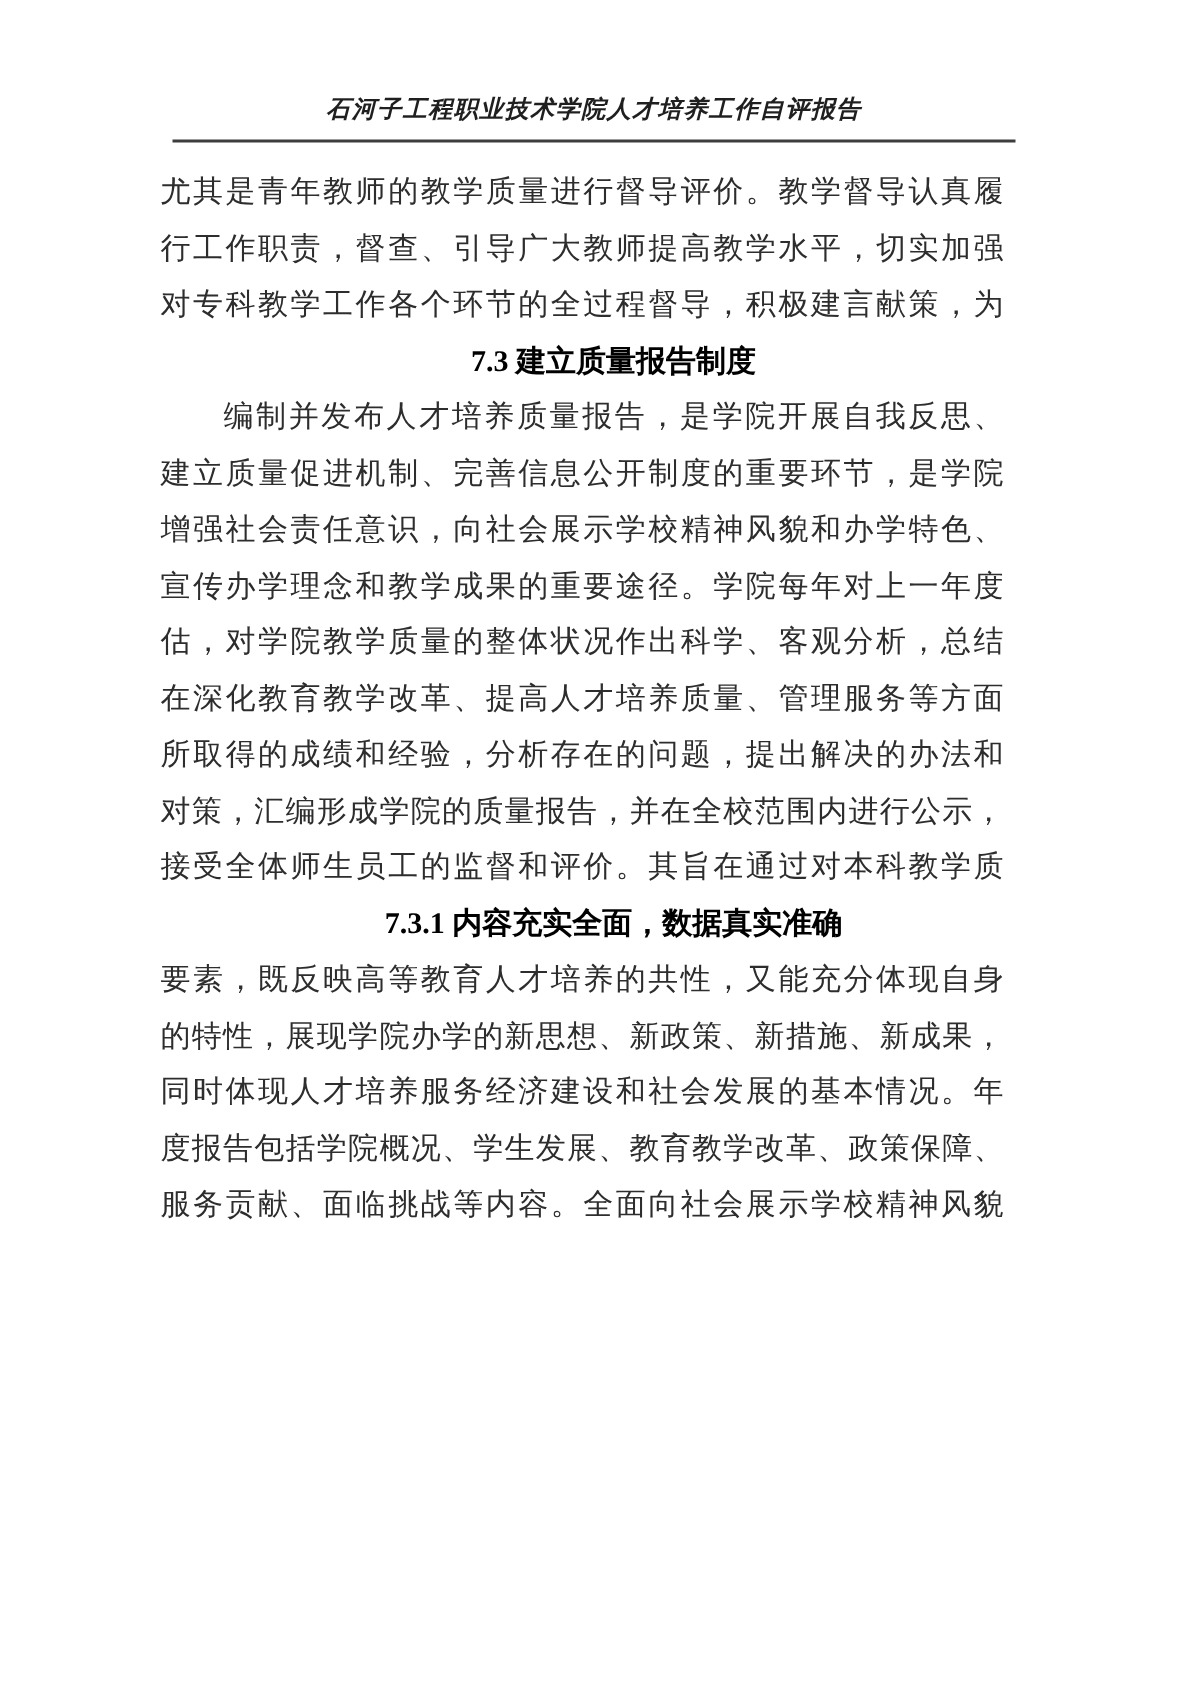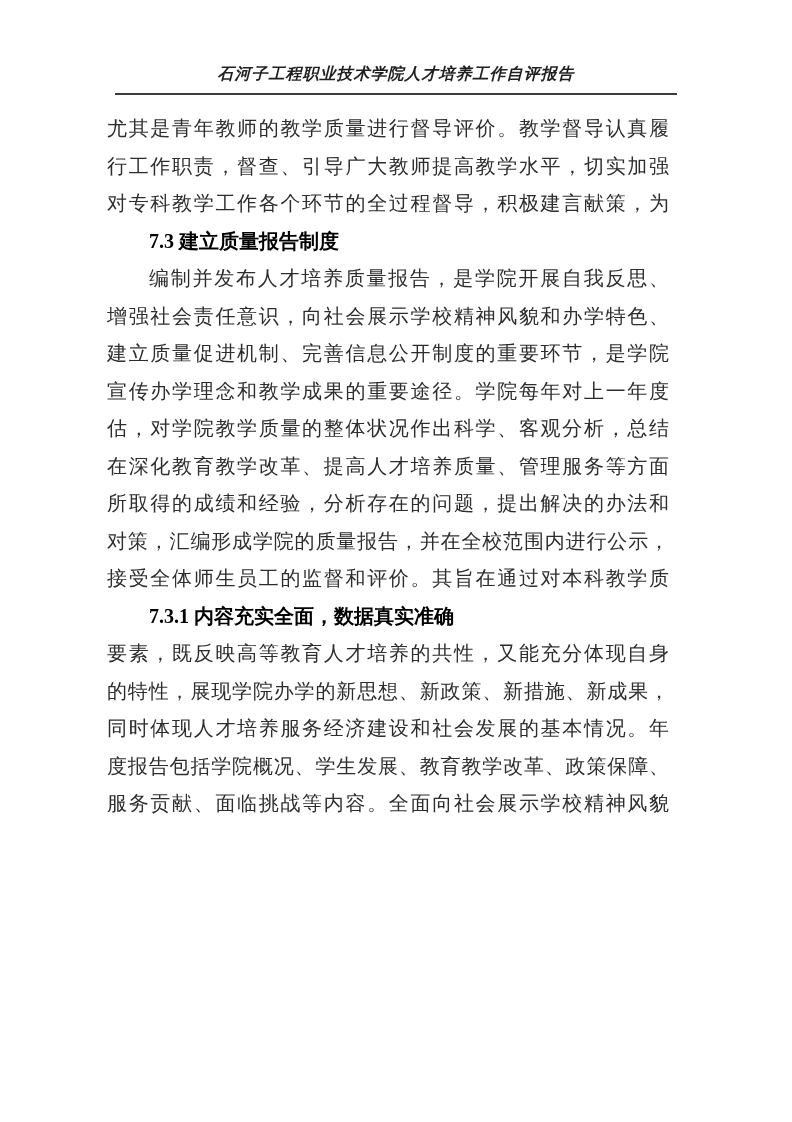--- a/index.html
+++ b/index.html
@@ -58,20 +58,21 @@
     text-align-last: justify;
     text-justify: inter-character;
   }
   
   .l {
     text-align: left;
   }
   
   .i {
     text-indent: 42px;
+    text-align: center;
   }
   
   .h {
     font-weight: bold;
     color: #000000;
   }
   
   .footer {
     position: absolute;
     top: 1056px;
@@ -95,22 +96,22 @@
     <div class="header-title">石河子工程职业技术学院人才培养工作自评报告</div>
     <div class="header-rule"></div>
   </div>
 
   <div class="body-text">
     <div class="line j">尤其是青年教师的教学质量进行督导评价。教学督导认真履</div>
     <div class="line j">行工作职责，督查、引导广大教师提高教学水平，切实加强</div>
     <div class="line j">对专科教学工作各个环节的全过程督导，积极建言献策，为</div>
     <div class="line l i h">7.3 建立质量报告制度</div>
     <div class="line j i">编制并发布人才培养质量报告，是学院开展自我反思、</div>
+    <div class="line j">建立质量促进机制、完善信息公开制度的重要环节，是学院</div>
     <div class="line j">增强社会责任意识，向社会展示学校精神风貌和办学特色、</div>
-    <div class="line j">建立质量促进机制、完善信息公开制度的重要环节，是学院</div>
     <div class="line j">宣传办学理念和教学成果的重要途径。学院每年对上一年度</div>
     <div class="line j">估，对学院教学质量的整体状况作出科学、客观分析，总结</div>
     <div class="line j">在深化教育教学改革、提高人才培养质量、管理服务等方面</div>
     <div class="line j">所取得的成绩和经验，分析存在的问题，提出解决的办法和</div>
     <div class="line j">对策，汇编形成学院的质量报告，并在全校范围内进行公示，</div>
     <div class="line j">接受全体师生员工的监督和评价。其旨在通过对本科教学质</div>
     <div class="line l i h">7.3.1 内容充实全面，数据真实准确</div>
     <div class="line j">要素，既反映高等教育人才培养的共性，又能充分体现自身</div>
     <div class="line j">的特性，展现学院办学的新思想、新政策、新措施、新成果，</div>
     <div class="line j">同时体现人才培养服务经济建设和社会发展的基本情况。年</div>

